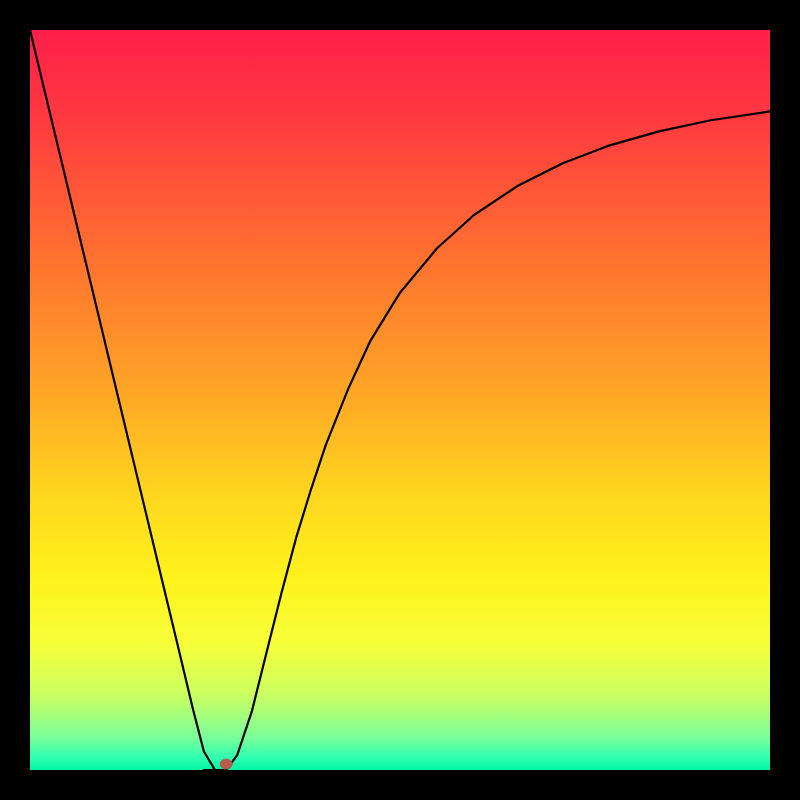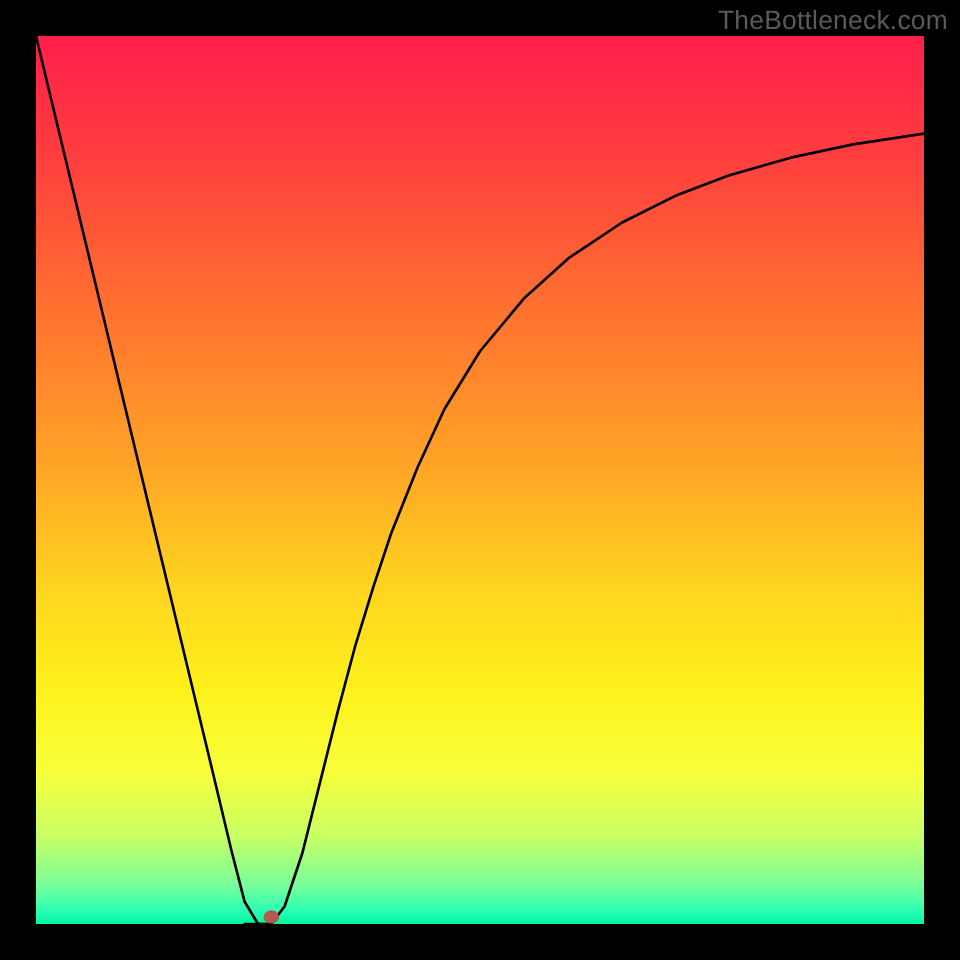--- a/index.html
+++ b/index.html
@@ -55,21 +55,20 @@
   }
   .marker {
     fill: #b65a4e;
     stroke: #b65a4e;
   }
 </style>
 </head>
 <body>
 
 <div class="frame">
-  <div class="watermark">TheBottleneck.com</div>
 
   <div class="plot-area">
     <svg viewBox="0 0 740 740">
       <defs>
         <linearGradient id="bg-grad" x1="0" y1="0" x2="0" y2="1">
             <stop offset="0%" stop-color="#ff1f4a"></stop>
             <stop offset="12%" stop-color="#ff3a40"></stop>
             <stop offset="30%" stop-color="#ff6f30"></stop>
             <stop offset="48%" stop-color="#ffa326"></stop>
             <stop offset="62%" stop-color="#ffd41f"></stop>

